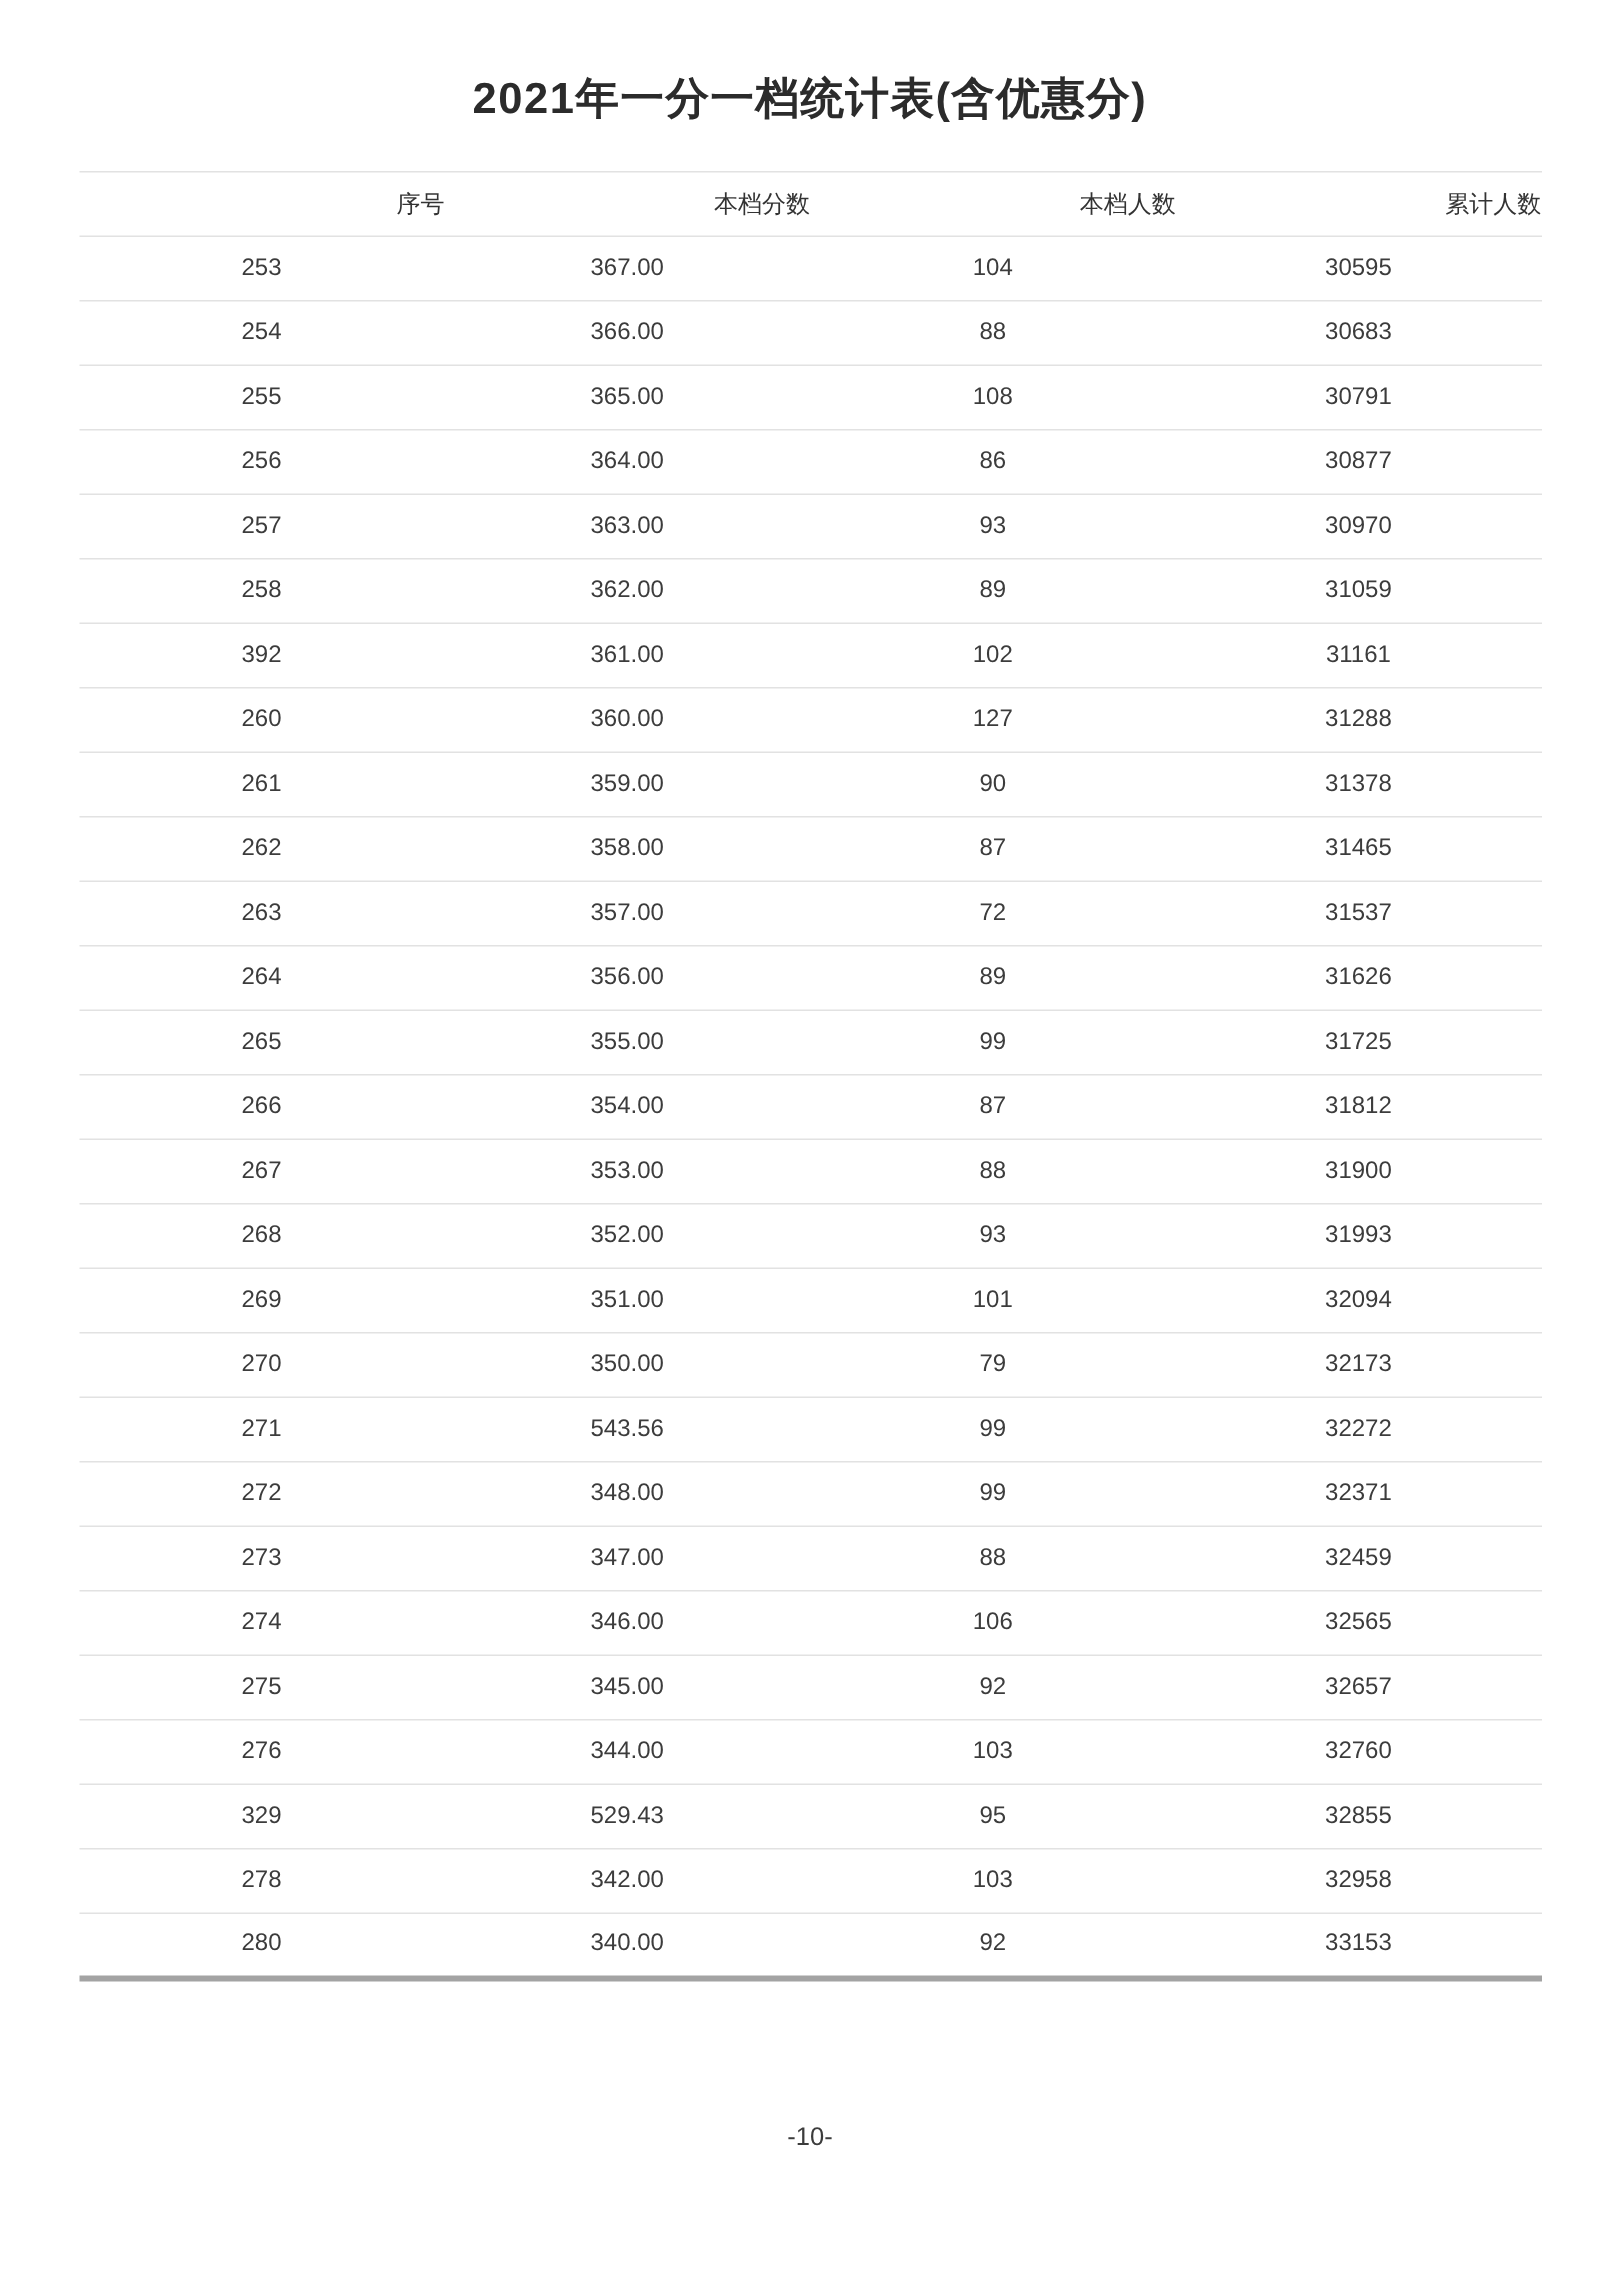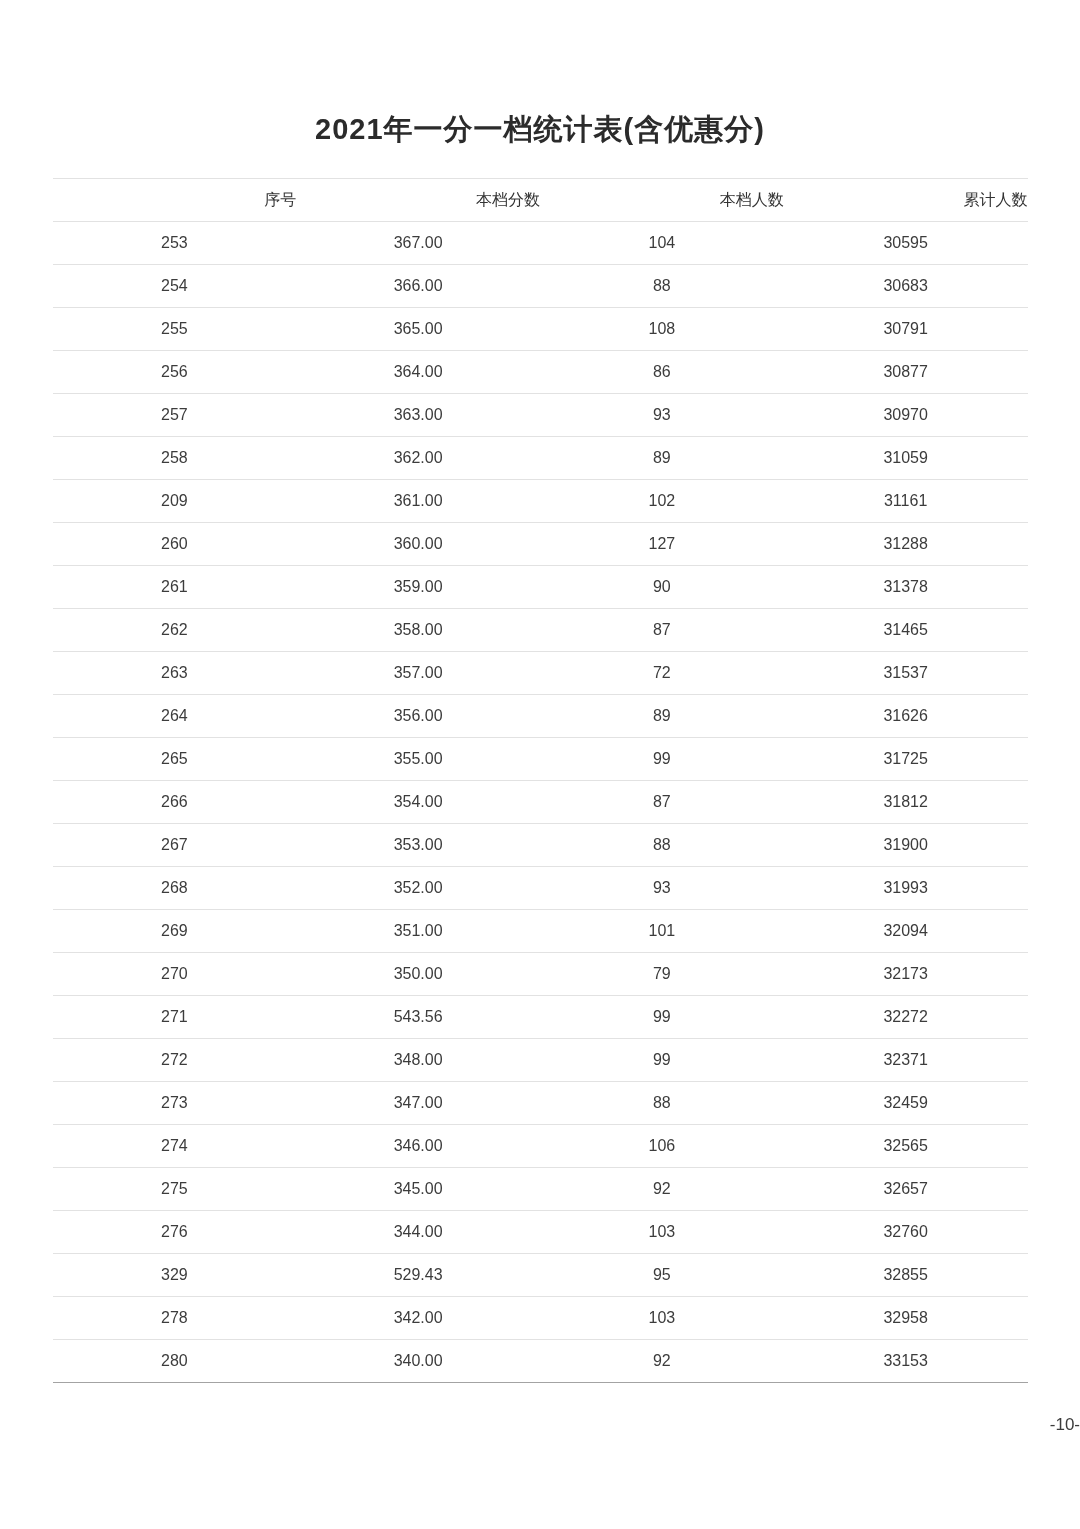--- a/index.html
+++ b/index.html
@@ -4,21 +4,21 @@
 <style>
   * { box-sizing: border-box; margin: 0; padding: 0; }
   html, body {
     background: #ffffff;
     font-family: "Liberation Sans", "DejaVu Sans", sans-serif;
   }
   .page {
     width: 1080px;
     height: 1529px;
     background: #ffffff;
-    padding-top: 110px;
+    padding-top: 46px;
     position: relative;
   }
   .title {
     text-align: center;
     font-size: 29px;
     font-weight: 600;
     color: #2b2b2b;
     letter-spacing: 1px;
     margin-bottom: 28px;
   }
@@ -37,28 +37,28 @@
     font-size: 16px;
     color: #3c3c3c;
     border-top: 1px solid #e2e2e2;
     font-weight: normal;
   }
   table.stats-table th {
     color: #333333;
     text-align: right;
   }
   table.stats-table tbody tr:last-child td {
-    border-bottom: 1px solid #a3a3a3;
+    border-bottom: 4px solid #a3a3a3;
   }
   .footer {
     position: absolute;
     left: 0;
     width: 100%;
     top: 1415px;
-    text-align: right;
+    text-align: center;
     font-size: 17px;
     color: #3c3c3c;
   }
 </style>
 </head>
 <body>
 
 <div class="page">
 
   <h1 class="title">2021年一分一档统计表(含优惠分)</h1>
@@ -103,21 +103,21 @@
           <td>93</td>
           <td>30970</td>
         </tr>
         <tr>
           <td>258</td>
           <td>362.00</td>
           <td>89</td>
           <td>31059</td>
         </tr>
         <tr>
-          <td>209</td>
+          <td>392</td>
           <td>361.00</td>
           <td>102</td>
           <td>31161</td>
         </tr>
         <tr>
           <td>260</td>
           <td>360.00</td>
           <td>127</td>
           <td>31288</td>
         </tr>

